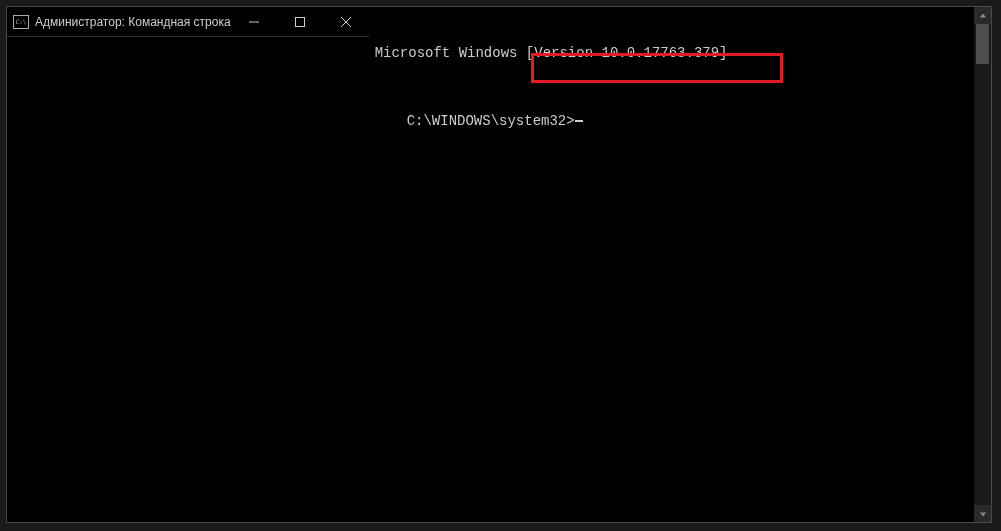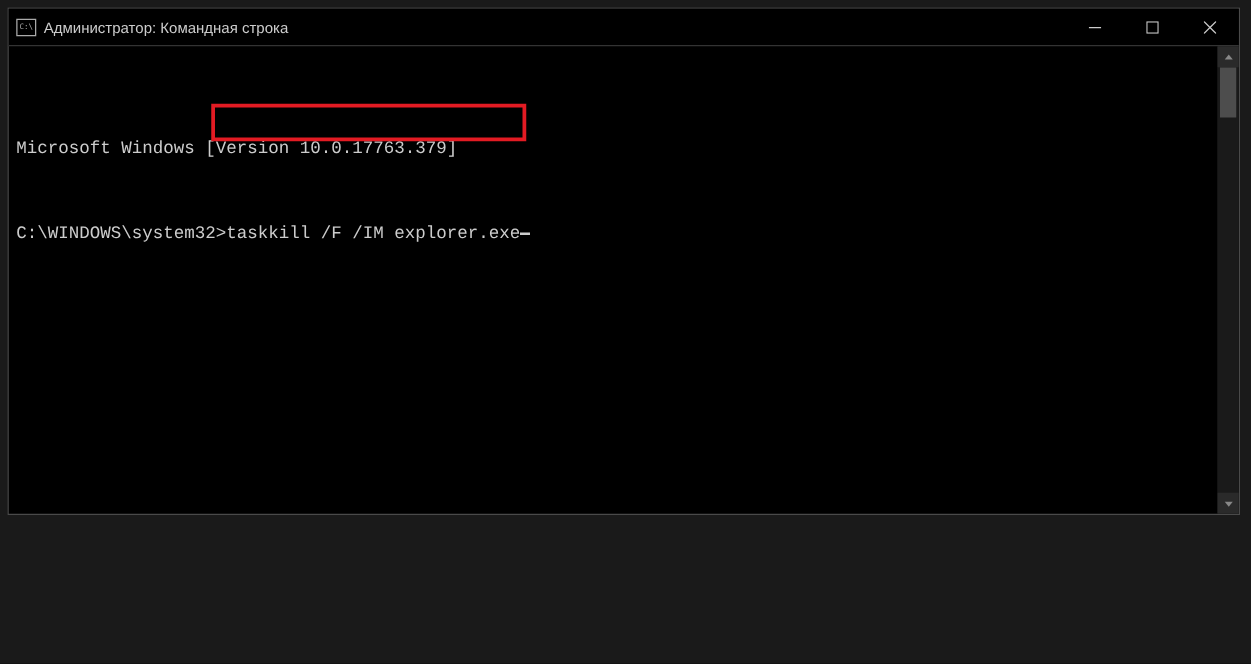--- a/index.html
+++ b/index.html
@@ -12,25 +12,25 @@
       width: 1001px;
       height: 531px;
       overflow: hidden;
       font-family: "Segoe UI", Tahoma, sans-serif;
     }
     .window {
       position: absolute;
       left: 6px;
       top: 6px;
       width: 986px;
-      height: 406px;
+      height: 517px;
       background: #000;
       border: 1px solid #4a4a4a;
       display: flex;
-      flex-direction: column;
+      flex-direction: row;
     }
     .titlebar {
       height: 30px;
       background: #000;
       display: flex;
       align-items: center;
       justify-content: space-between;
       padding-left: 6px;
       border-bottom: 1px solid #333;
     }
@@ -86,26 +86,26 @@
       padding: 4px 6px;
       font-family: Consolas, "Courier New", monospace;
       font-size: 14px;
       line-height: 17px;
       color: #ccc;
       white-space: pre;
       position: relative;
     }
     .line {
       display: block;
-      margin-top: 36px;
     }
     .prompt-line {
       display: flex;
       align-items: center;
       margin-top: 17px;
+      margin-left: 32px;
     }
     .cursor {
       display: inline-block;
       width: 8px;
       height: 2px;
       background: #ccc;
       margin-left: 0px;
       vertical-align: bottom;
       position: relative;
       top: -1px;
@@ -173,21 +173,21 @@
         <svg viewBox="0 0 10 10">
             <line x1="0" y1="0" x2="10" y2="10" stroke="#ccc" stroke-width="1"></line>
             <line x1="10" y1="0" x2="0" y2="10" stroke="#ccc" stroke-width="1"></line>
           </svg>
       </div>
     </div>
   </div>
   <div class="terminal-body">
     <div class="terminal-content">
       <span class="line">Microsoft Windows [Version 10.0.17763.379]</span>
-      <div class="prompt-line"><span>C:\WINDOWS\system32&gt;</span><span>taskkill /F /IM explorer.exe</span><span class="cursor"></span></div>
+      <div class="prompt-line"><span>C:\WINDOWS\system32&gt;</span><span class="cursor"></span></div>
       <div class="highlight-box" style="left: 162px; top: 46px; width: 252px; height: 30px;"></div>
     </div>
     <div class="scrollbar">
       <div class="scroll-btn">
         <svg viewBox="0 0 10 10">
             <path d="M5 2 L9 7 L1 7 Z"></path>
           </svg>
       </div>
       <div class="scroll-track">
         <div class="scroll-thumb"></div>

